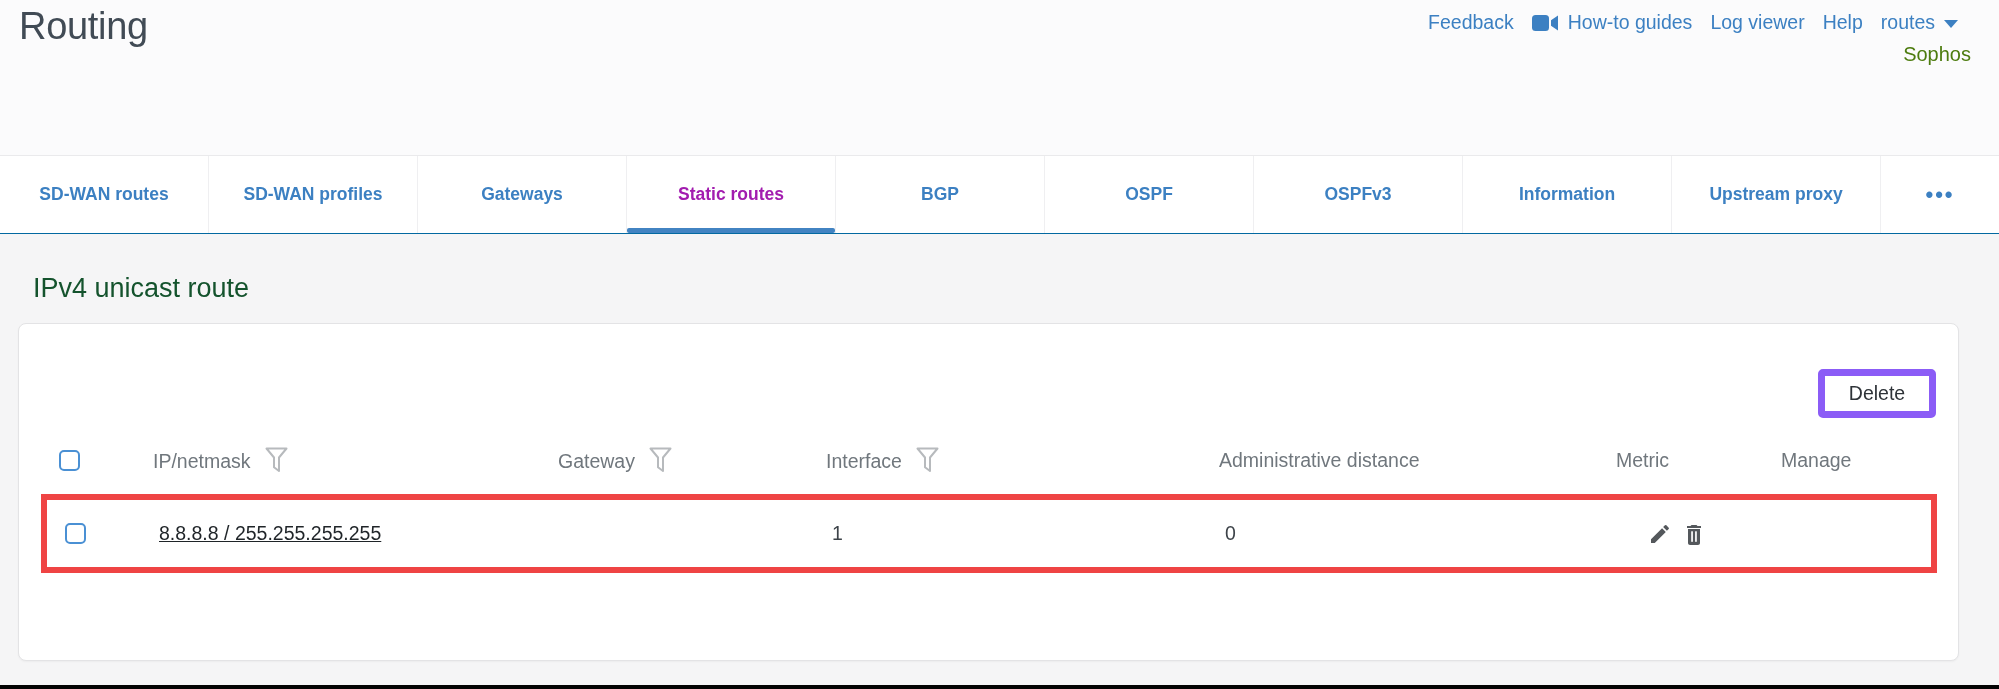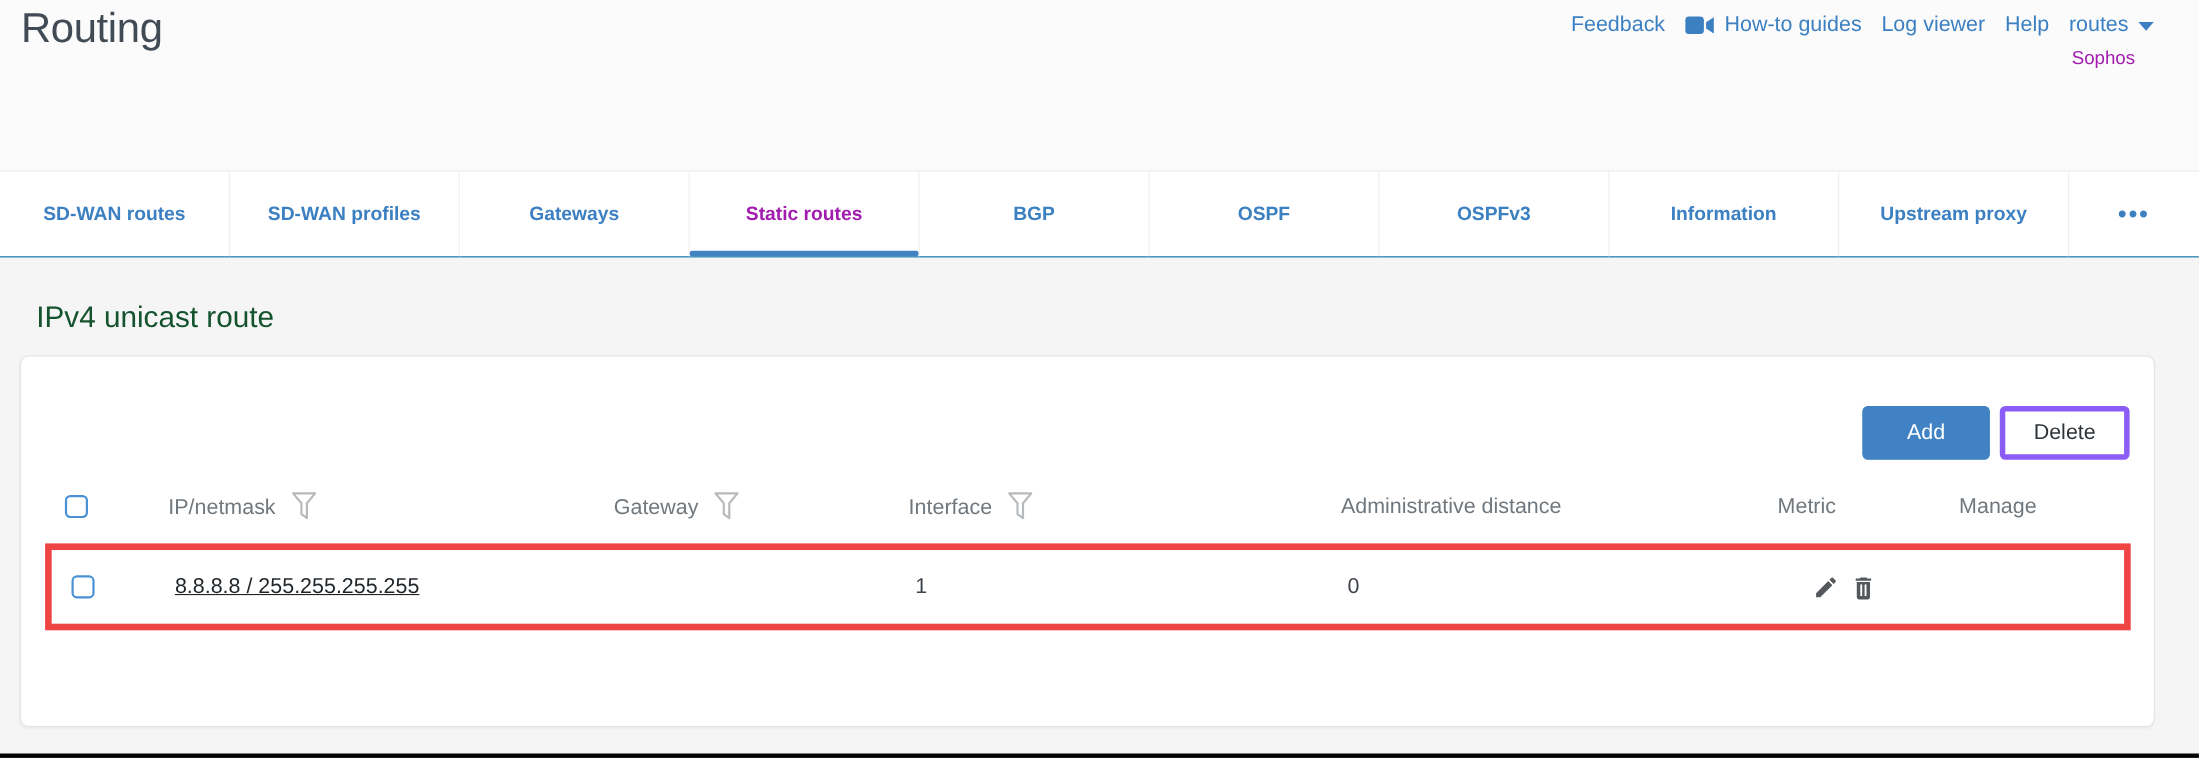--- a/index.html
+++ b/index.html
@@ -11,21 +11,21 @@
     overflow:hidden;
     -webkit-font-smoothing:antialiased;
   }
 
   
   .header { position:absolute; top:0; left:0; width:100%; height:155px; background:#fbfbfc; }
   .page-title { position:absolute; left:19px; top:5px; font-size:38px; font-weight:400; color:#414b55; letter-spacing:-0.3px; }
   .top-nav { position:absolute; top:11px; right:41px; display:flex; align-items:center; gap:18px; }
   .nav-link { display:flex; align-items:center; gap:9px; font-size:19.5px; font-weight:500; color:#3c80c2; cursor:pointer; text-decoration:none; white-space:nowrap; }
   .caret-down { width:0; height:0; border-left:7px solid transparent; border-right:7px solid transparent; border-top:8px solid #3c80c2; margin-top:3px; }
-  .org-name { position:absolute; top:43px; right:58px; font-size:17px; color:#a21caf; }
+  .org-name { position:absolute; top:43px; right:28px; font-size:20px; color:#4d7c0f; }
 
   
   .tabbar { position:absolute; top:155px; left:0; width:100%; height:79px; background:#ffffff;
             border-top:1px solid #eaeaec; border-bottom:1px solid #0369a1; display:flex; }
   .tab { width:209px; height:100%; display:flex; align-items:center; justify-content:center;
          font-size:17.5px; font-weight:700; color:#3c80c2; border-right:1px solid #efeff1;
          cursor:pointer; position:relative; }
   .tab.active { color:#a21caf; }
   .tab.active::after { content:""; position:absolute; left:0; right:0; bottom:0; height:5px; background:#4283c2; border-radius:2px; }
   .tab-overflow { flex:1; height:100%; display:flex; align-items:center; justify-content:center;
@@ -34,21 +34,21 @@
   
   .section-heading { position:absolute; left:33px; top:273px; font-size:27px; font-weight:400; color:#14532d; }
 
   .card { position:absolute; left:18px; top:323px; width:1941px; height:338px; background:#fff;
           border:1px solid #e3e3e5; border-radius:8px; box-shadow:0 1px 2px rgba(0,0,0,0.04); }
 
   .toolbar { position:absolute; top:45px; right:22px; display:flex; gap:9px; }
   .btn { height:49px; display:flex; align-items:center; justify-content:center; font-size:19.5px;
          border-radius:5px; cursor:pointer; font-family:"Liberation Sans", sans-serif; }
   .btn-add { width:116px; background:#4082c3; border:1px solid #4082c3; color:#ffffff; }
-  .btn-delete { width:118px; background:#ffffff; border:5px solid #8b5cf6; color:#2e3338; }
+  .btn-delete { width:118px; background:#ffffff; border:7px solid #8b5cf6; color:#2e3338; }
 
   .grid-cols { display:grid; grid-template-columns:94px 405px 268px 393px 397px 165px 174px; align-items:center; }
   .thead { position:absolute; left:22px; top:106px; width:1896px; height:60px; color:#70777d; font-size:19.5px; }
   .th { padding-left:18px; display:flex; align-items:flex-end; gap:14px; white-space:nowrap; }
   .funnel-icon { flex:0 0 auto; display:inline-flex; }
 
   .row-box { position:absolute; left:22px; top:170px; width:1896px; height:79px;
              border:6px solid #ef4444; font-size:19.5px; color:#3d4349; }
   .td { padding-left:18px; white-space:nowrap; }
   .route-link { color:#1f2428; text-decoration:underline; cursor:pointer; }
@@ -125,21 +125,20 @@
   <div class="tab-overflow">
       <span>•••</span>
     </div>
 </div>
 
 <div class="section-heading">IPv4 unicast route</div>
 
 <div class="card">
 
   <div class="toolbar">
-    <div class="btn btn-add">Add</div>
     <div class="btn btn-delete">Delete</div>
   </div>
 
   <div class="thead grid-cols">
     <div class="th" style="padding-left:0;">
       <div class="checkbox"></div>
     </div>
     <div class="th">
       <span>IP/netmask</span>
       <span class="funnel-icon">

